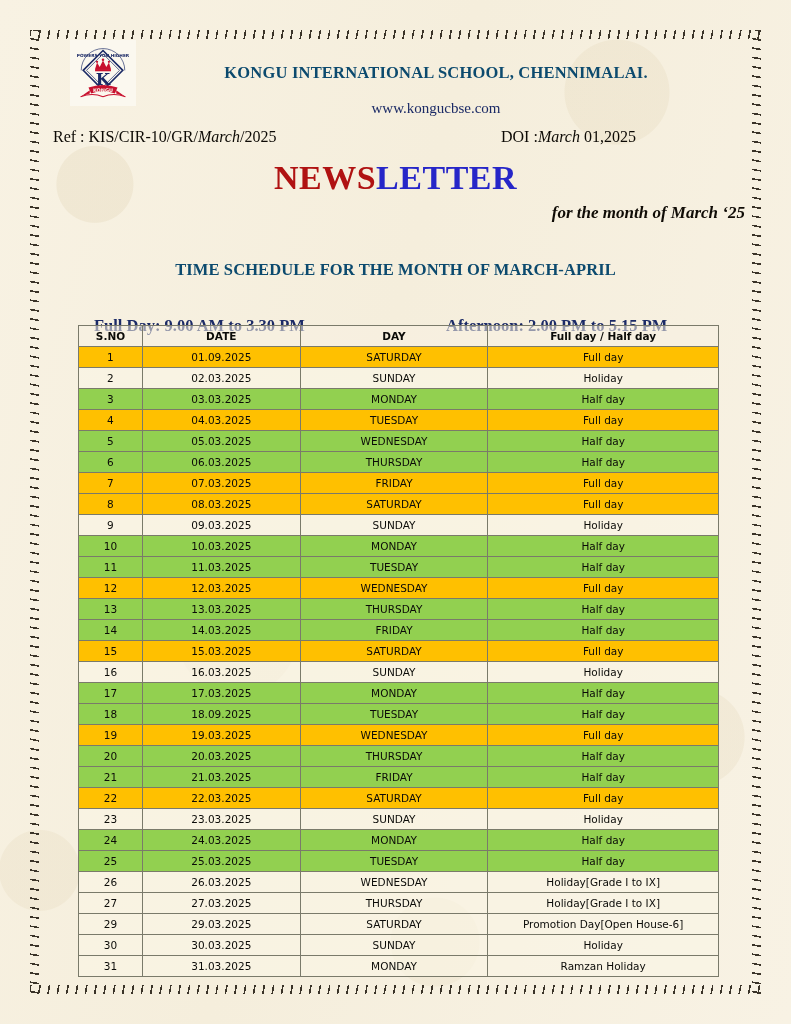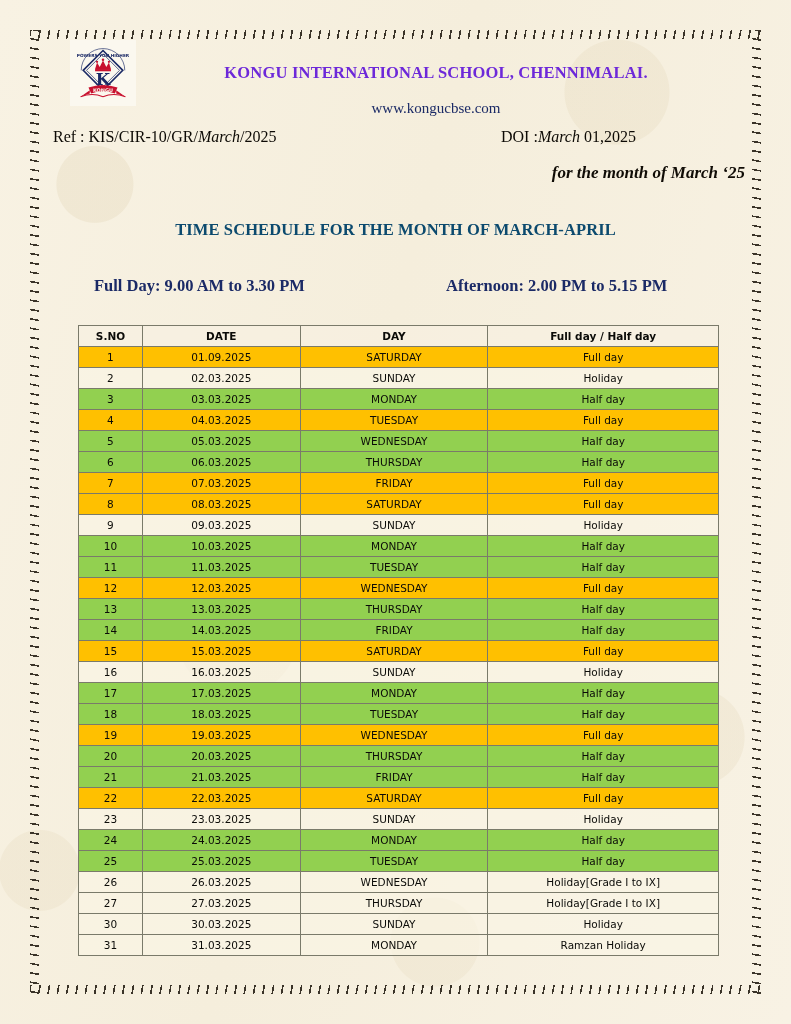--- a/index.html
+++ b/index.html
@@ -76,21 +76,21 @@
     width: 66px; height: 66px;
   }
   .school-name {
     position: absolute;
     left: 110px; top: 23px;
     width: 560px;
     text-align: center;
     font-weight: bold;
     font-size: 16.5px;
     letter-spacing: .2px;
-    color: #6d28d9;
+    color: #0c4a6e;
   }
   .website {
     position: absolute;
     left: 110px; top: 60px;
     width: 560px;
     text-align: center;
     font-size: 15px;
     color: #1b2a66;
   }
 
@@ -222,20 +222,21 @@
 
       <div class="website">www.kongucbse.com</div>
     </div>
 
     <div class="ref-row">
       <div class="ref-left"><span>Ref : KIS/CIR-10/GR/</span><span class="ital">March</span><span>/2025</span></div>
 
       <div class="ref-right"><span>DOI :</span><span class="ital">March</span><span> 01,2025</span></div>
     </div>
 
+    <div class="newsletter"><span class="nl-news">NEWS</span><span class="nl-letter">LETTER</span></div>
 
     <div class="nl-sub">for the month of March ‘25</div>
 
     <div class="schedule-title">TIME SCHEDULE FOR THE MONTH OF MARCH-APRIL</div>
 
     <div class="timings">
       <div class="timing-full">Full Day: 9.00 AM to 3.30 PM</div>
       <div class="timing-aft">Afternoon: 2.00 PM to 5.15 PM</div>
     </div>
 
@@ -354,21 +355,21 @@
           <td>Holiday</td>
         </tr>
         <tr class="half">
           <td>17</td>
           <td>17.03.2025</td>
           <td>MONDAY</td>
           <td>Half day</td>
         </tr>
         <tr class="half">
           <td>18</td>
-          <td>18.03.2025</td>
+          <td>18.09.2025</td>
           <td>TUESDAY</td>
           <td>Half day</td>
         </tr>
         <tr class="full">
           <td>19</td>
           <td>19.03.2025</td>
           <td>WEDNESDAY</td>
           <td>Full day</td>
         </tr>
         <tr class="half">
@@ -413,20 +414,26 @@
           <td>WEDNESDAY</td>
           <td>Holiday[Grade I to IX]</td>
         </tr>
         <tr class="holiday">
           <td>27</td>
           <td>27.03.2025</td>
           <td>THURSDAY</td>
           <td>Holiday[Grade I to IX]</td>
         </tr>
         <tr class="holiday">
+          <td>29</td>
+          <td>29.03.2025</td>
+          <td>SATURDAY</td>
+          <td>Promotion Day[Open House-6]</td>
+        </tr>
+        <tr class="holiday">
           <td>30</td>
           <td>30.03.2025</td>
           <td>SUNDAY</td>
           <td>Holiday</td>
         </tr>
         <tr class="holiday">
           <td>31</td>
           <td>31.03.2025</td>
           <td>MONDAY</td>
           <td>Ramzan Holiday</td>

